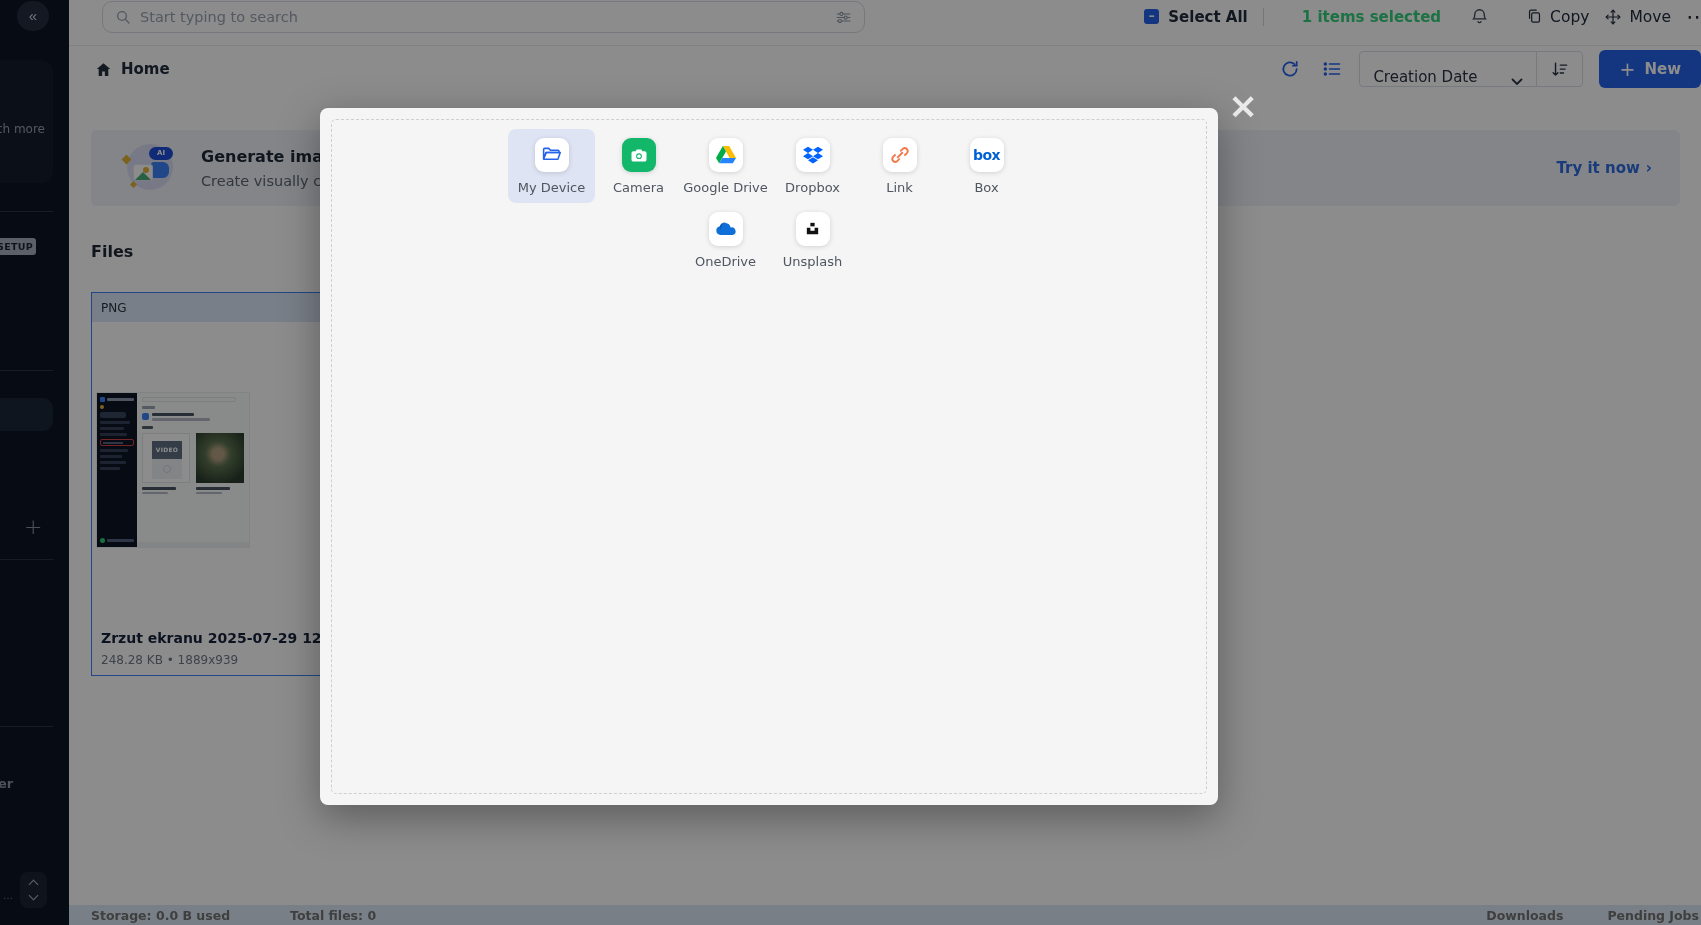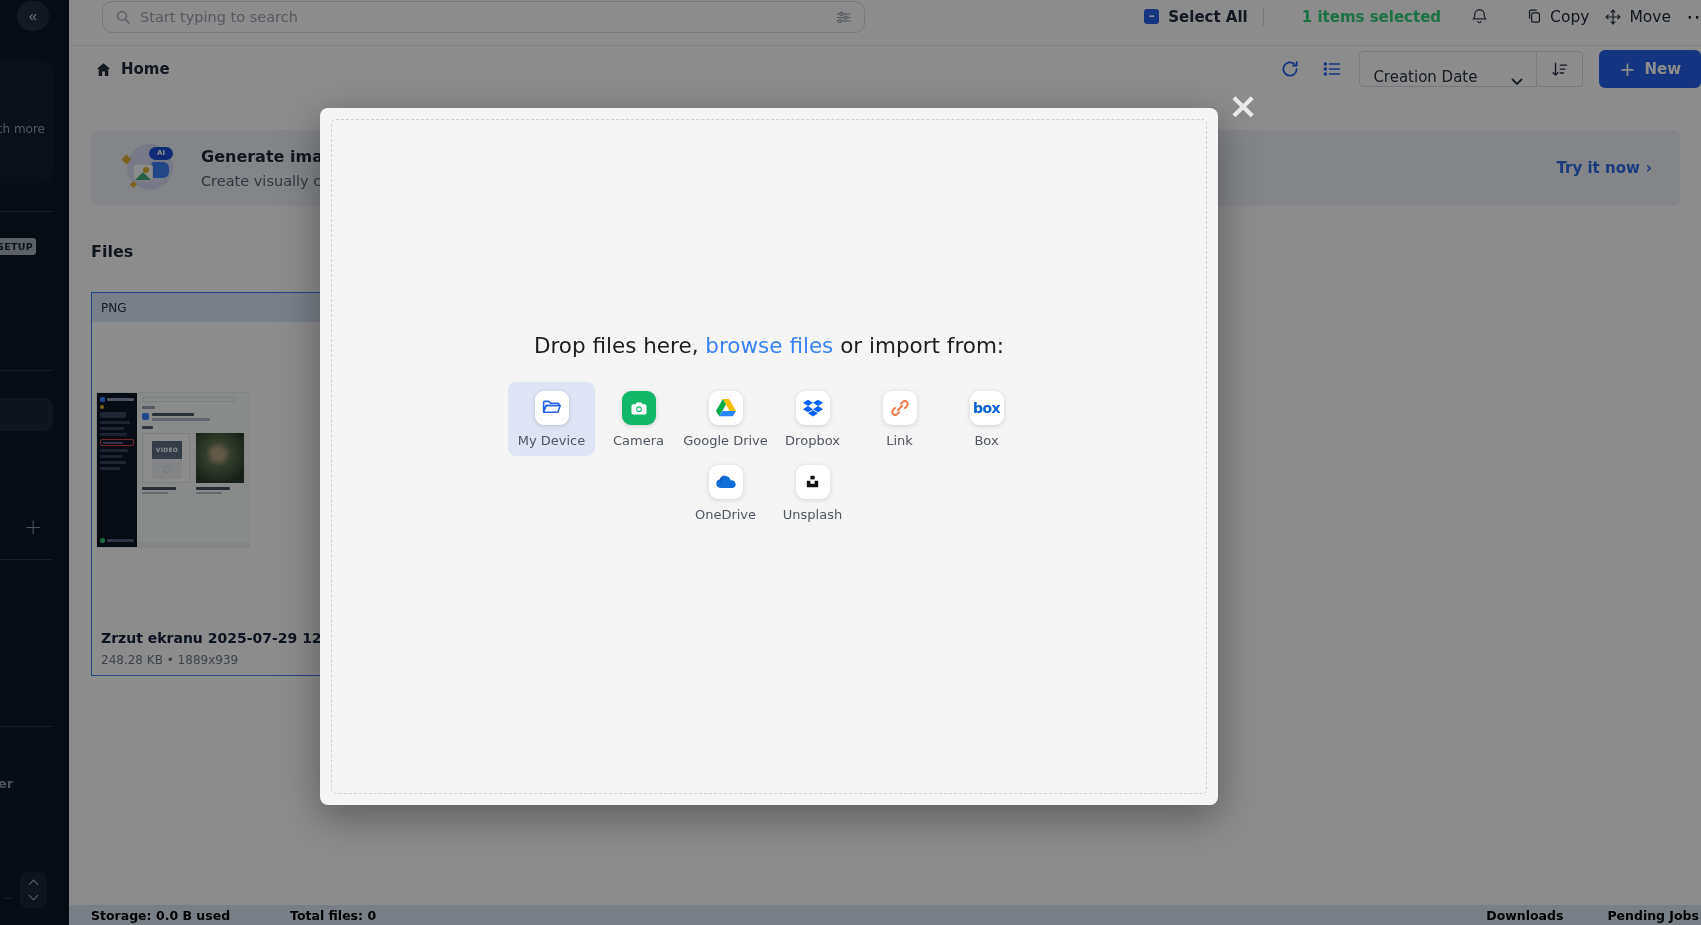--- a/index.html
+++ b/index.html
@@ -122,21 +122,21 @@
   .mdoc .ring { position:absolute; left:11px; bottom:6px; width:8px; height:8px; border:1.5px solid #cfd6dd; border-radius:50%; }
   .mc2 { width:48px; height:50px; background:radial-gradient(circle at 46% 42%, #b5a183 0 14%, #5d7350 32%, #2c3d2e 78%); }
   .mcaps { display:flex; gap:6px; margin-top:4px; }
   .mcap { width:48px; }
   .mcap i { display:block; width:34px; height:3px; background:#4a5563; border-radius:1px; margin-bottom:2px; }
   .mcap b { display:block; width:26px; height:2.5px; background:#b5bcc6; border-radius:1px; }
   .mfoot { position:absolute; left:0; right:0; bottom:0; height:5px; background:#edf1f5; }
 
   
   .statusbar { position:absolute; left:0; right:0; bottom:0; height:20px; background:#dce8f5;
-    display:flex; align-items:center; font-size:12.5px; font-weight:600; color:#000000; }
+    display:flex; align-items:center; font-size:12.5px; font-weight:600; color:#737373; }
   .st-storage { margin-left:22px; }
   .st-total { margin-left:60px; }
   .st-right { margin-left:auto; display:flex; gap:44px; padding-right:2px; }
 
   
   .overlay { position:absolute; inset:0; background:rgba(0,0,0,.45); z-index:10; }
   .modal { position:absolute; left:320px; top:108px; width:898px; height:697px; background:#f5f5f6;
     border-radius:8px; z-index:20; box-shadow:0 12px 40px rgba(0,0,0,.35); }
   .dashed { position:absolute; inset:11px; border:1px dashed #cfcfcf; border-radius:5px; pointer-events:none; }
   .modal-close { position:absolute; left:1228px; top:88px; z-index:20; background:none; border:none;
@@ -368,21 +368,20 @@
       </span>
     </div>
   </div>
 </div>
 
 <div class="overlay"></div>
 <button class="modal-close">×</button>
 
 <div class="modal">
   <div class="dashed"></div>
-  <div class="headline"><span>Drop files here, </span><span class="hlink">browse files</span><span> or import from:</span></div>
 
   <div class="srow r1">
     <div class="src sel">
       <span class="tile">
         <svg width="21" height="21" viewBox="0 0 24 24" fill="none" stroke="#2563eb" stroke-width="1.8" stroke-linejoin="round">
             <path d="M3 6.2c0-.7.5-1.2 1.2-1.2h4.6l2 2.2h8.6c.7 0 1.2.5 1.2 1.2v1.4H6L3 16.5z"></path>
             <path d="M3 16.5l2.6-6.7H22l-2.4 6.9c-.2.5-.6.8-1.1.8H3.6c-.4 0-.7-.4-.6-.8z"></path>
           </svg>
       </span>
       <span class="slabel">My Device</span>

